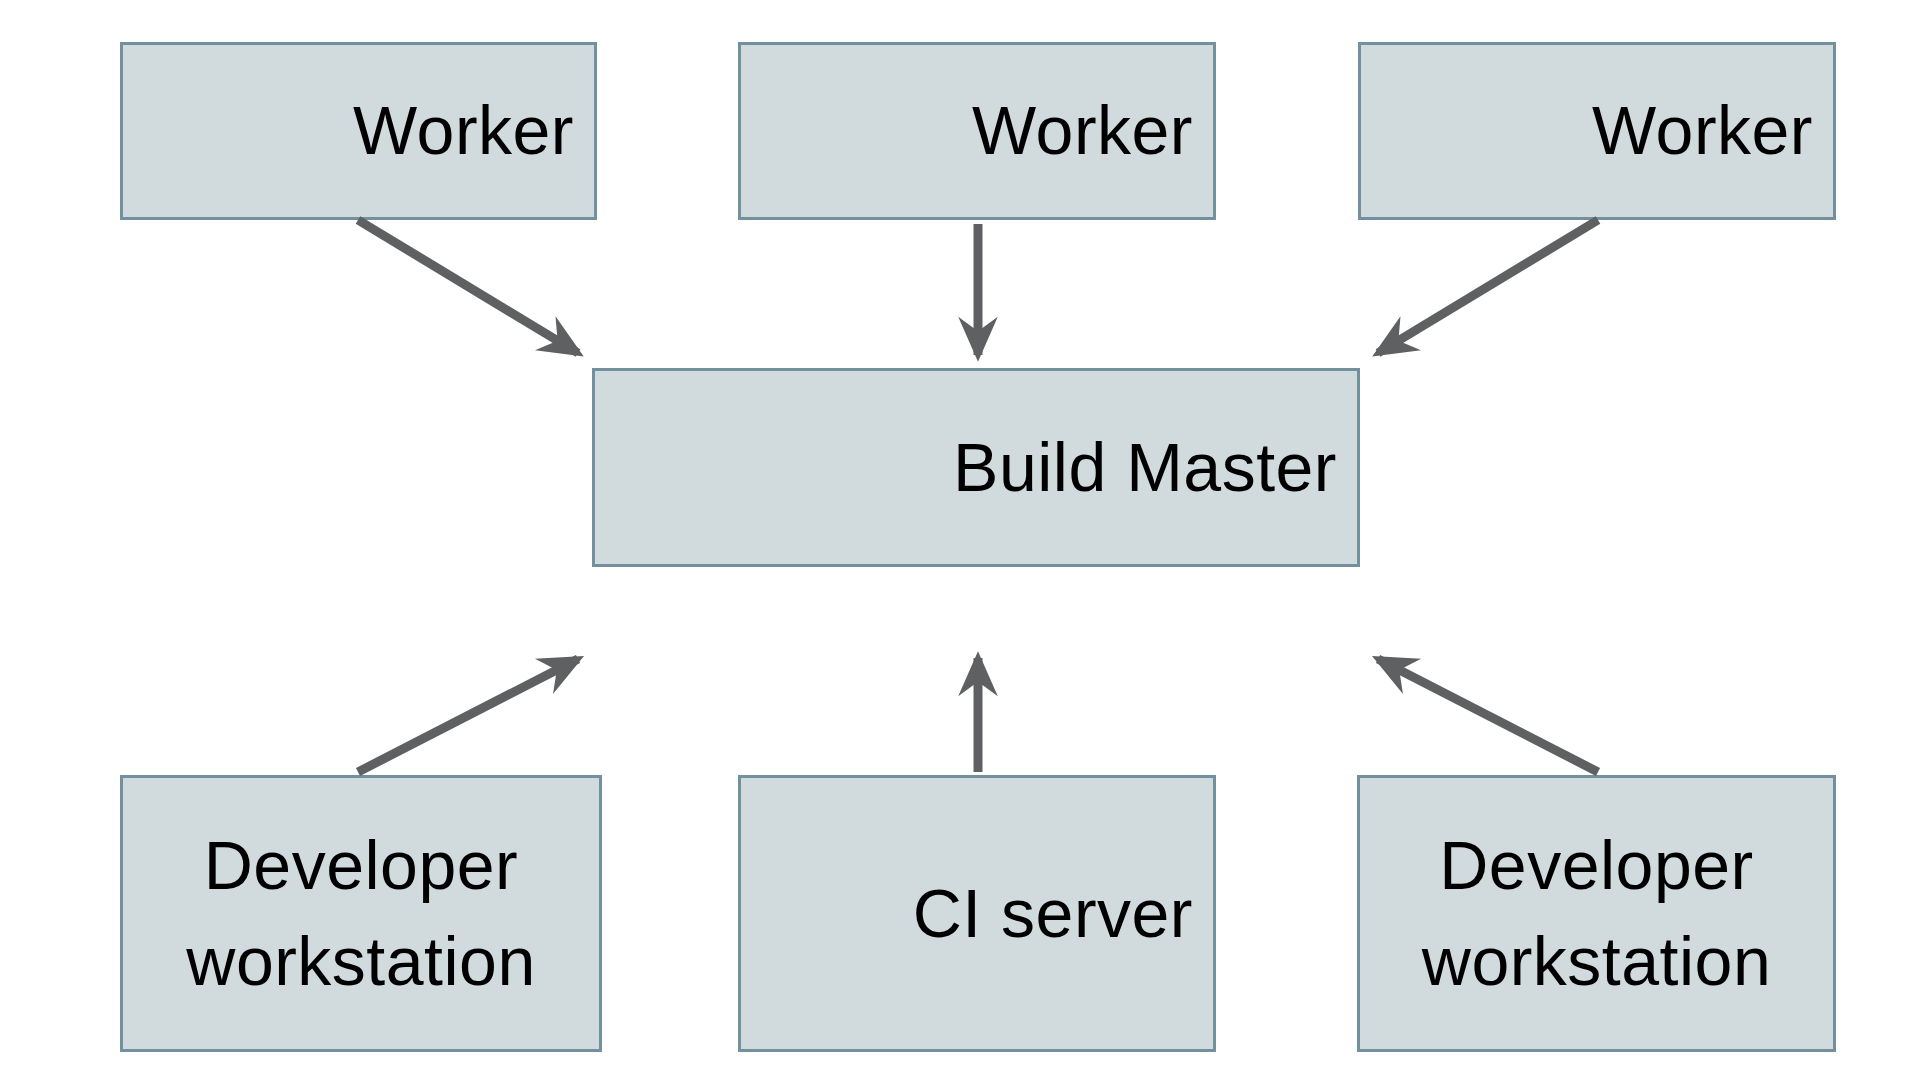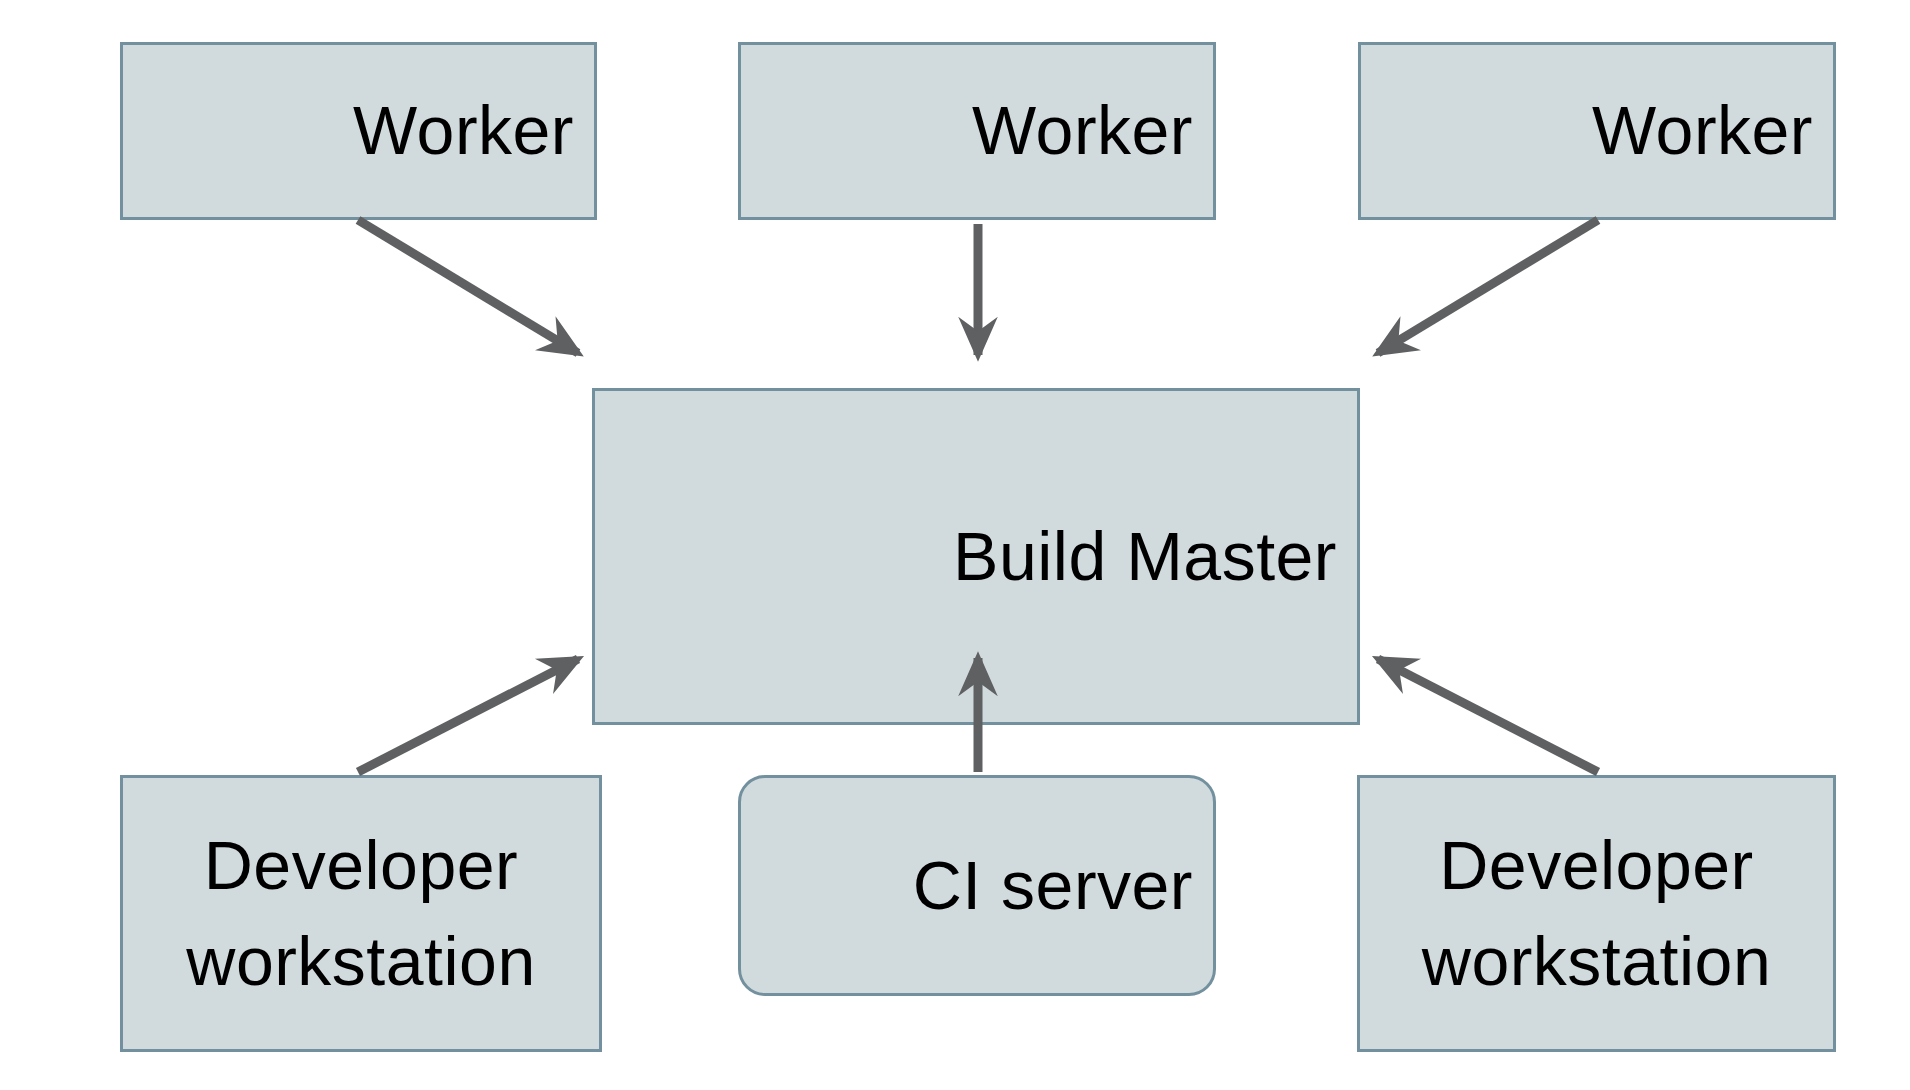--- a/index.html
+++ b/index.html
@@ -32,23 +32,23 @@
     justify-content: flex-end;
     text-align: center;
     font-size: 68px;
     line-height: 1.4;
     letter-spacing: 0.5px;
   }
   .node .label { display: block; padding: 0 20px; }
   .n-worker-left   { left: 120px;  top: 42px;  width: 477px; height: 178px; }
   .n-worker-center { left: 738px;  top: 42px;  width: 478px; height: 178px; }
   .n-worker-right  { left: 1358px; top: 42px;  width: 478px; height: 178px; }
-  .n-build-master  { left: 592px;  top: 368px; width: 768px; height: 337px; margin-top: 20px; }
+  .n-build-master  { left: 592px;  top: 368px; width: 768px; height: 199px; }
   .n-dev-left      { left: 120px;  top: 775px; width: 482px; height: 277px; }
-  .n-ci-server     { left: 738px;  top: 775px; width: 478px; height: 221px; border-radius: 27px; }
+  .n-ci-server     { left: 738px;  top: 775px; width: 478px; height: 277px; }
   .n-dev-right     { left: 1357px; top: 775px; width: 479px; height: 277px; }
   .arrows-layer {
     position: absolute;
     left: 0; top: 0;
     width: 1910px; height: 1090px;
     pointer-events: none;
   }
   .arrow-line { stroke: var(--arrow-color); stroke-width: 9; fill: none; }
   .arrowhead { fill: var(--arrow-color); }
 </style>

